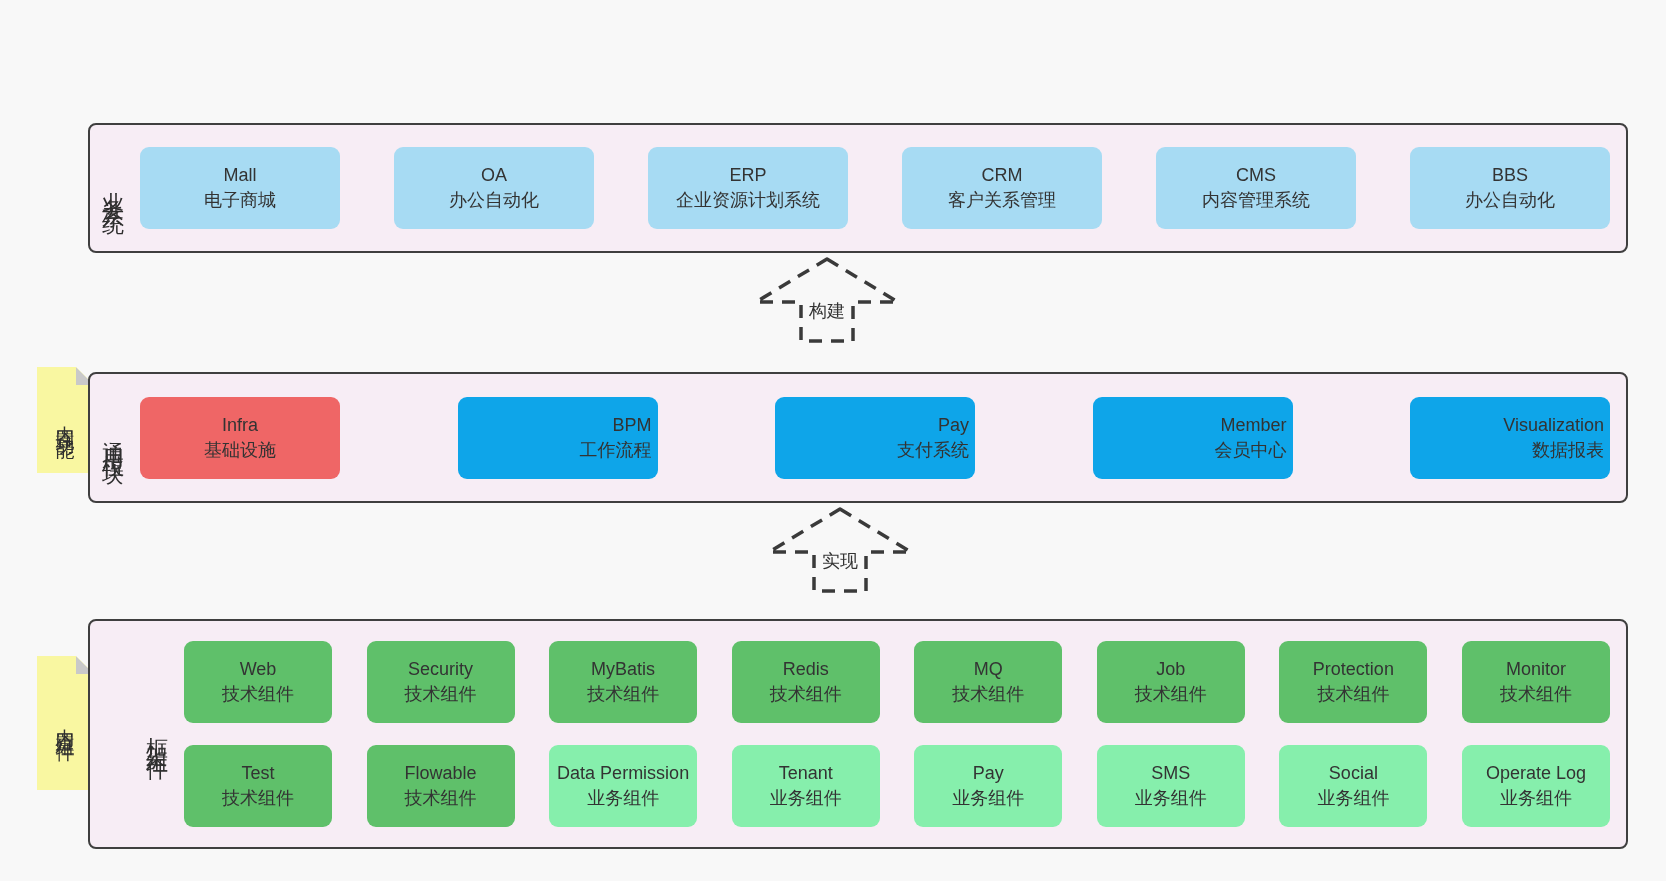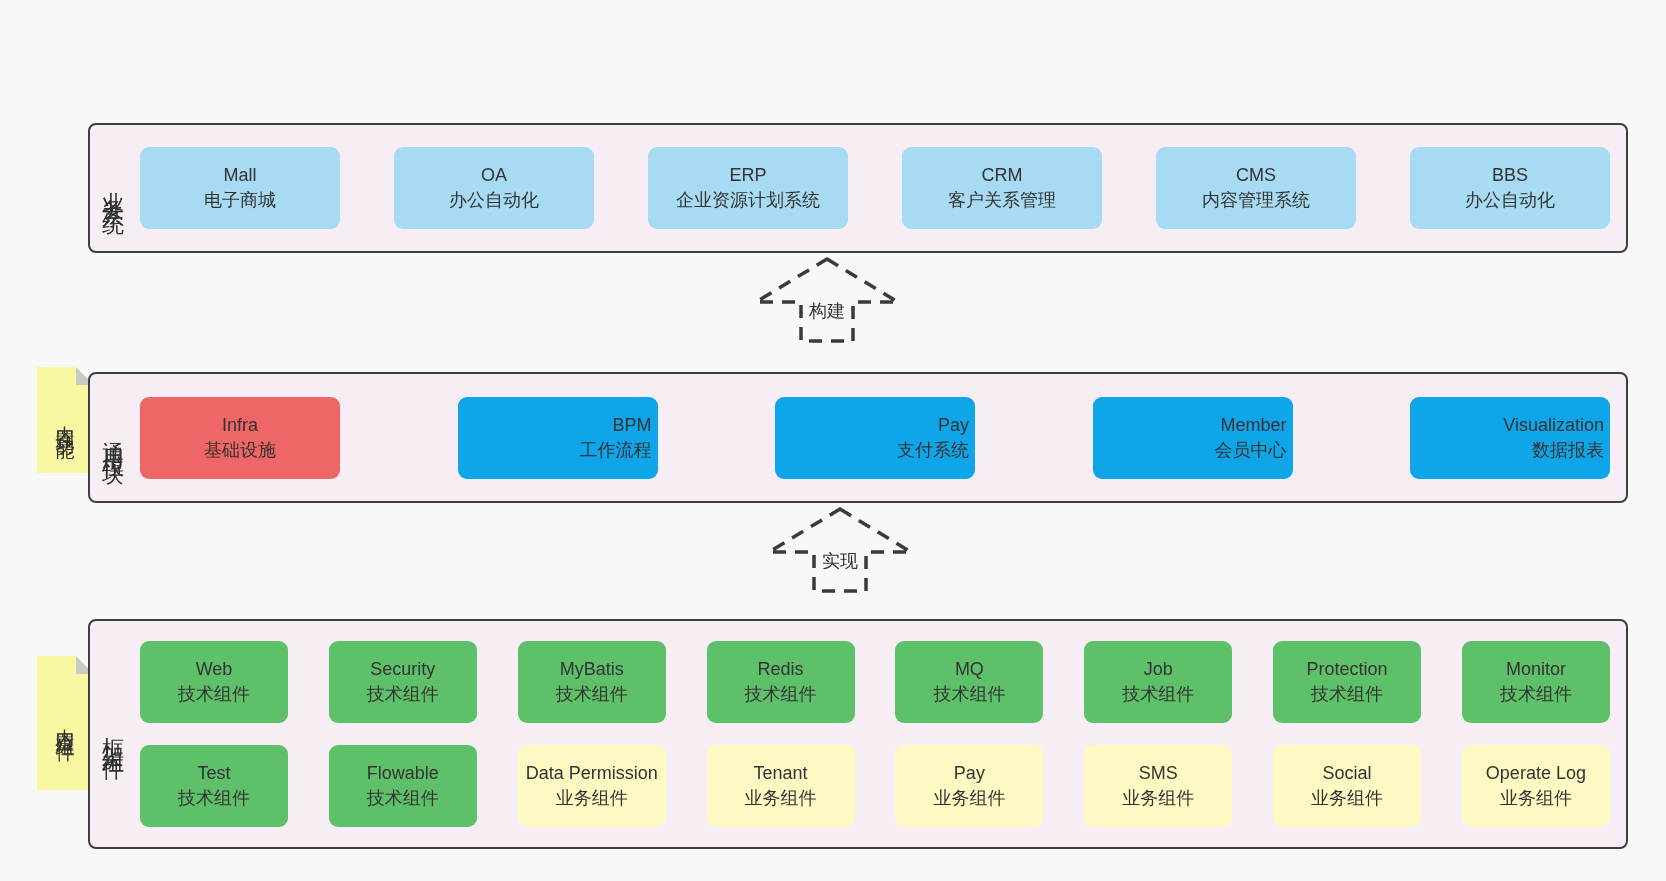--- a/index.html
+++ b/index.html
@@ -9,42 +9,42 @@
     color:#333;
   }
   
   .panel {
     position:absolute; left:88px; width:1540px; box-sizing:border-box;
     background:#f7edf5; border:2px solid #3f3f3f; border-radius:8px;
     display:flex; align-items:center; z-index:1;
   }
   .panel-top    { top:123px; height:130px; }
   .panel-mid    { top:372px; height:131px; }
-  .panel-bottom { top:619px; height:230px; }
+  .panel-bottom { top:619px; height:230px;padding-left:44px; }
 
   .side-label {
     writing-mode:vertical-rl; text-orientation:upright;
     font-size:22px; letter-spacing:7px; line-height:1;
     color:#2e2e2e; margin-left:12px; flex:0 0 auto;
   }
   .rows { flex:1; display:flex; flex-direction:column; gap:22px; margin:0 16px 0 16px; }
   .row  { display:flex; justify-content:space-between; }
 
   .box {
     height:82px; border-radius:9px; box-sizing:border-box;
     display:flex; flex-direction:column; align-items:center; justify-content:center;
     text-align:center; font-size:18px; line-height:1.38; color:#333; padding:2px 6px;
   }
   .w6 { width:200px; }
   .w8 { width:148px; }
   .blue        { background:#a7dbf3; }
   .red         { background:#ef6666; }
   .pink        { background:#0ea5e9;align-items:flex-end; }
   .green       { background:#5fc06a; }
-  .green-light { background:#fef9c3; }
+  .green-light { background:#86efac; }
 
   
   .note {
     position:absolute; left:37px; width:57px; background:#f9f7a1; z-index:0;
     clip-path: polygon(0 0, calc(100% - 18px) 0, 100% 18px, 100% 100%, 0 100%);
     display:flex; align-items:center; justify-content:center;
   }
   .note-mid    { top:367px; height:106px; }
   .note-bottom { top:656px; height:134px; }
   .note .fold  { position:absolute; top:0; right:0; }

